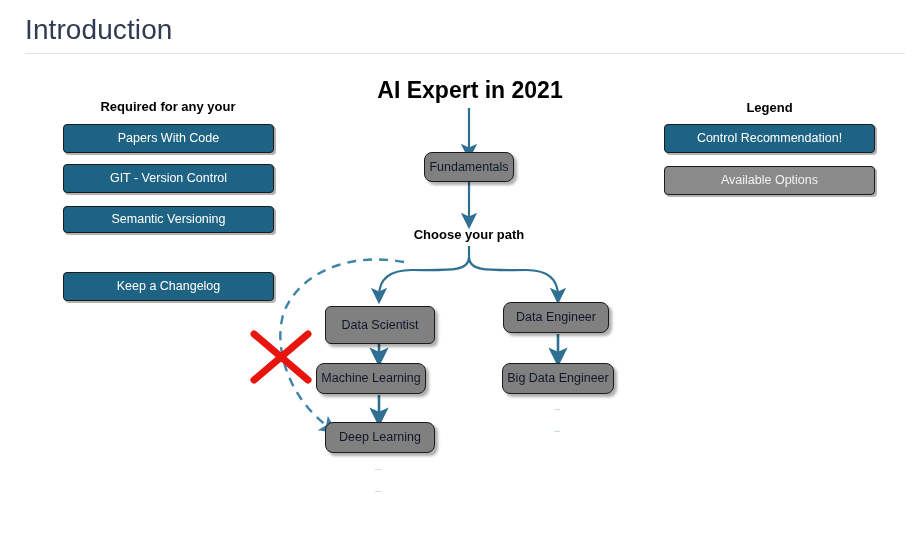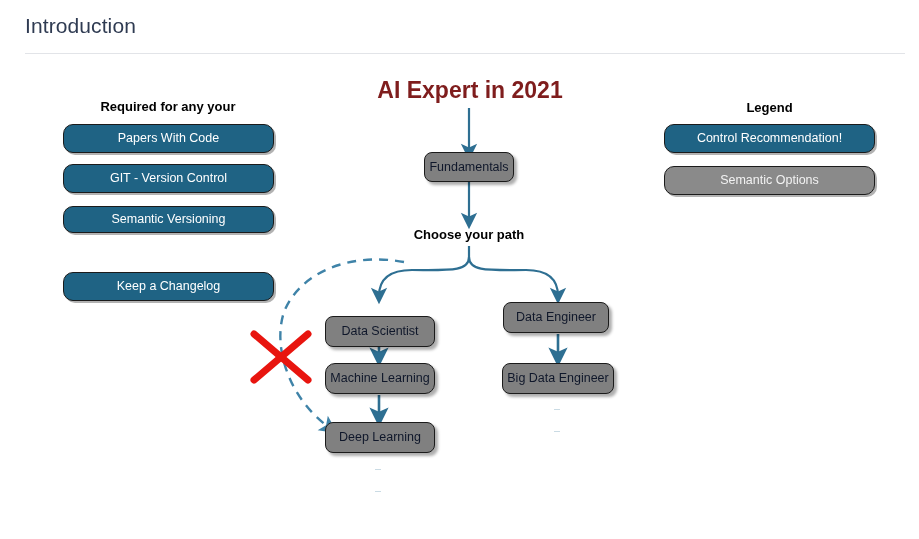--- a/index.html
+++ b/index.html
@@ -20,21 +20,21 @@
   #page-header {
     position: absolute;
     left: 0; top: 0;
     width: 919px;
     height: 56px;
   }
   #page-title {
     position: absolute;
     left: 25px;
     top: 14px;
-    font-size: 21px;
+    font-size: 28px;
     font-weight: 400;
     color: #2f3b52;
     letter-spacing: 0.1px;
     white-space: nowrap;
   }
   #header-divider {
     position: absolute;
     left: 25px;
     top: 53px;
     width: 880px;
@@ -50,21 +50,21 @@
     color: #000000;
     white-space: nowrap;
     text-align: center;
   }
 
   
   .pill {
     position: absolute;
     box-sizing: border-box;
     border: 1.5px solid #1b1b1b;
-    border-radius: 10px;
+    border-radius: 4px;
     color: #ffffff;
     font-size: 12.5px;
     line-height: 1;
     display: flex;
     align-items: center;
     justify-content: center;
     text-align: center;
     white-space: nowrap;
     user-select: none;
   }
@@ -96,21 +96,21 @@
     box-shadow: 3px 3px 3px rgba(0,0,0,0.32);
     user-select: none;
     z-index: 3;
   }
 
   
   #chart-title {
     position: absolute;
     font-size: 23px;
     font-weight: bold;
-    color: #7f1d1d;
+    color: #000000;
     white-space: nowrap;
     text-align: center;
   }
 
   
   #connectors {
     position: absolute;
     left: 0; top: 0;
     width: 919px;
     height: 539px;
@@ -141,21 +141,21 @@
 <div class="pill teal" style="left:63px; top:164px; width:211px; height:29px;">GIT - Version Control</div>
 
 <div class="pill teal" style="left:63px; top:206px; width:211px; height:27px;">Semantic Versioning</div>
 
 <div class="pill teal" style="left:63px; top:246px; width:211px; height:29px;margin-top:26px;">Keep a Changelog</div>
 
 <div class="section-heading" style="left:664px; top:100px; width:211px;">Legend</div>
 
 <div class="pill teal" style="left:664px; top:124px; width:211px; height:29px;">Control Recommendation!</div>
 
-<div class="pill gray" style="left:664px; top:166px; width:211px; height:29px;">Semantic Options</div>
+<div class="pill gray" style="left:664px; top:166px; width:211px; height:29px;">Available Options</div>
 
 <div id="chart-title" style="left:310px; top:77px; width:320px;">AI Expert in 2021</div>
 
 <svg id="connectors" viewBox="0 0 919 539" xmlns="http://www.w3.org/2000/svg">
   <defs>
     <marker id="arrowSolid" markerWidth="9" markerHeight="9" refX="4.2" refY="4.5" orient="auto" markerUnits="strokeWidth">
       <path d="M0.5,0.8 L8,4.5 L0.5,8.2 L2.2,4.5 Z" fill="#2e6f92"></path>
     </marker>
     <marker id="arrowDashed" markerWidth="9" markerHeight="9" refX="4.2" refY="4.5" orient="auto" markerUnits="strokeWidth">
       <path d="M0.5,0.8 L8,4.5 L0.5,8.2 L2.2,4.5 Z" fill="#3f83a8"></path>
@@ -182,23 +182,23 @@
 
   <line x1="378" y1="458" x2="378" y2="511" stroke="#2e6f92" stroke-width="6" stroke-dasharray="0.1 11" stroke-linecap="butt"></line>
 
   <line x1="557" y1="398" x2="557" y2="443" stroke="#2e6f92" stroke-width="6" stroke-dasharray="0.1 11" stroke-linecap="butt"></line>
 </svg>
 
 <div class="node" style="left:424px; top:152px; width:90px;  height:30px;">Fundamentals</div>
 
 <div class="section-heading" style="left:369px; top:227px; width:200px;">Choose your path</div>
 
-<div class="node" style="left:325px; top:316px; width:110px; height:31px;">Data Scientist</div>
-
-<div class="node" style="left:325px; top:363px; width:110px; height:31px;border-radius:10px;">Machine Learning</div>
+<div class="node" style="left:325px; top:306px; width:110px; height:38px;border-radius:6px;">Data Scientist</div>
+
+<div class="node" style="left:316px; top:363px; width:110px; height:31px;">Machine Learning</div>
 
 <div class="node" style="left:325px; top:422px; width:110px; height:31px;">Deep Learning</div>
 
 <div class="node" style="left:503px; top:302px; width:106px; height:31px;">Data Engineer</div>
 
 <div class="node" style="left:502px; top:363px; width:112px; height:31px;">Big Data Engineer</div>
 
 <svg id="overlay-marks" viewBox="0 0 919 539" xmlns="http://www.w3.org/2000/svg">
   <g>
     <line x1="254" y1="334" x2="308" y2="380" stroke="#e8150f" stroke-width="7" stroke-linecap="round"></line>

